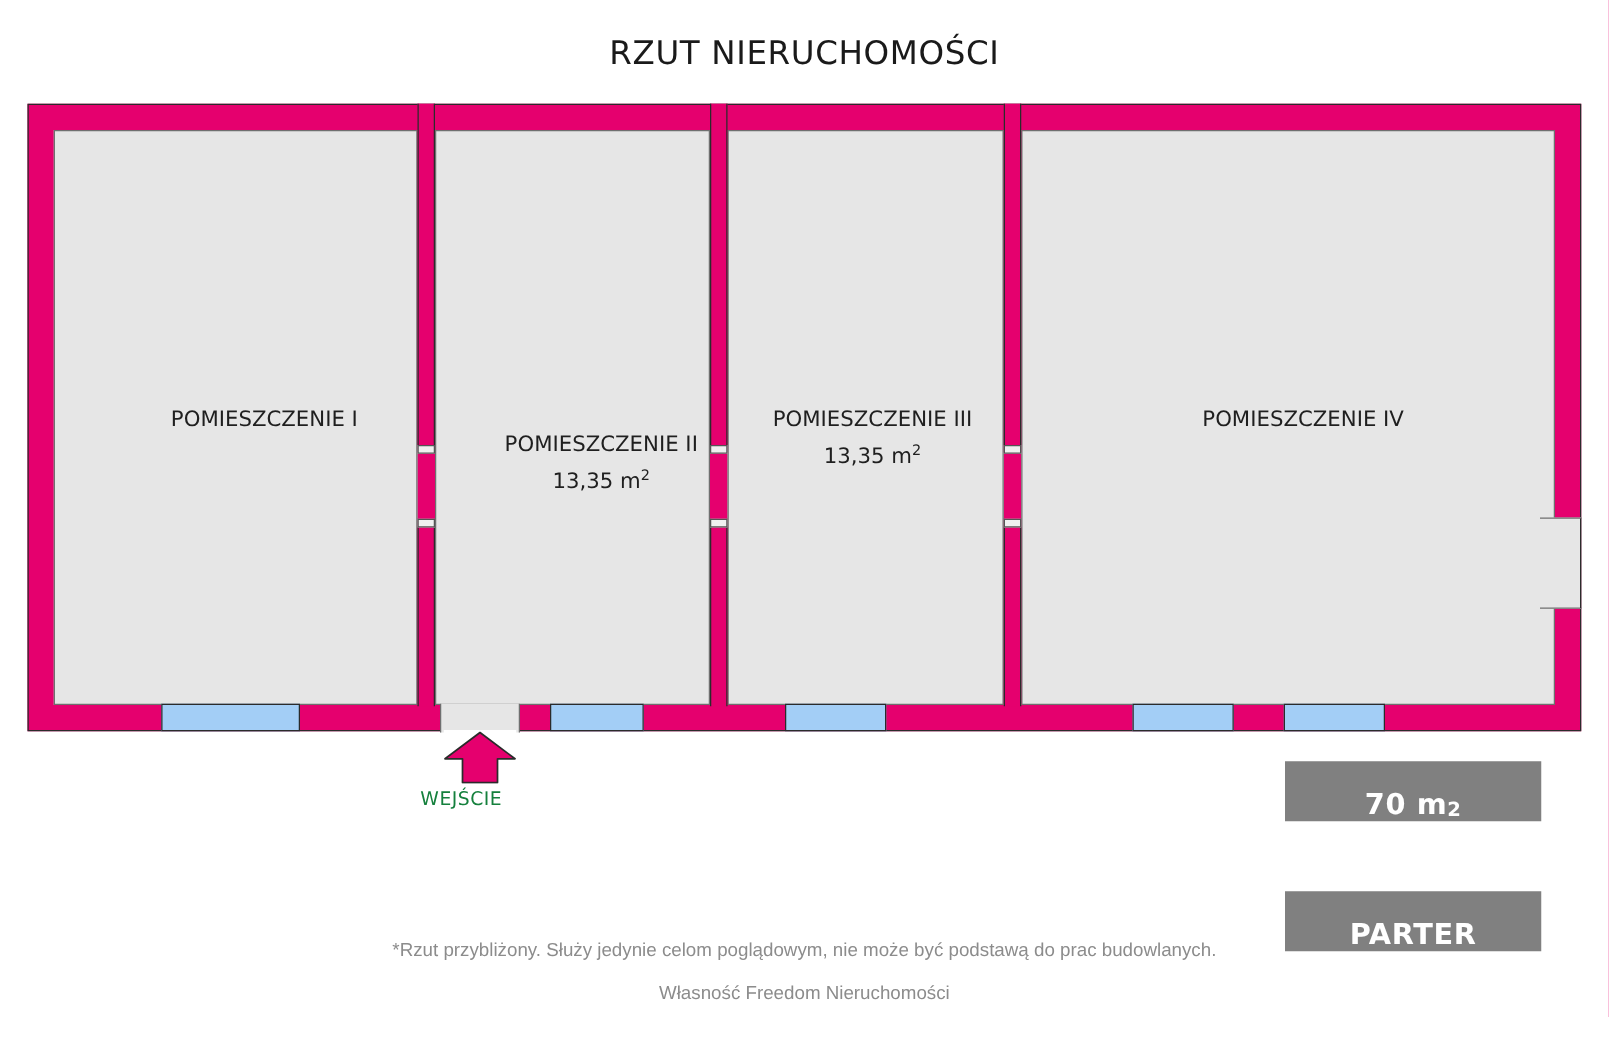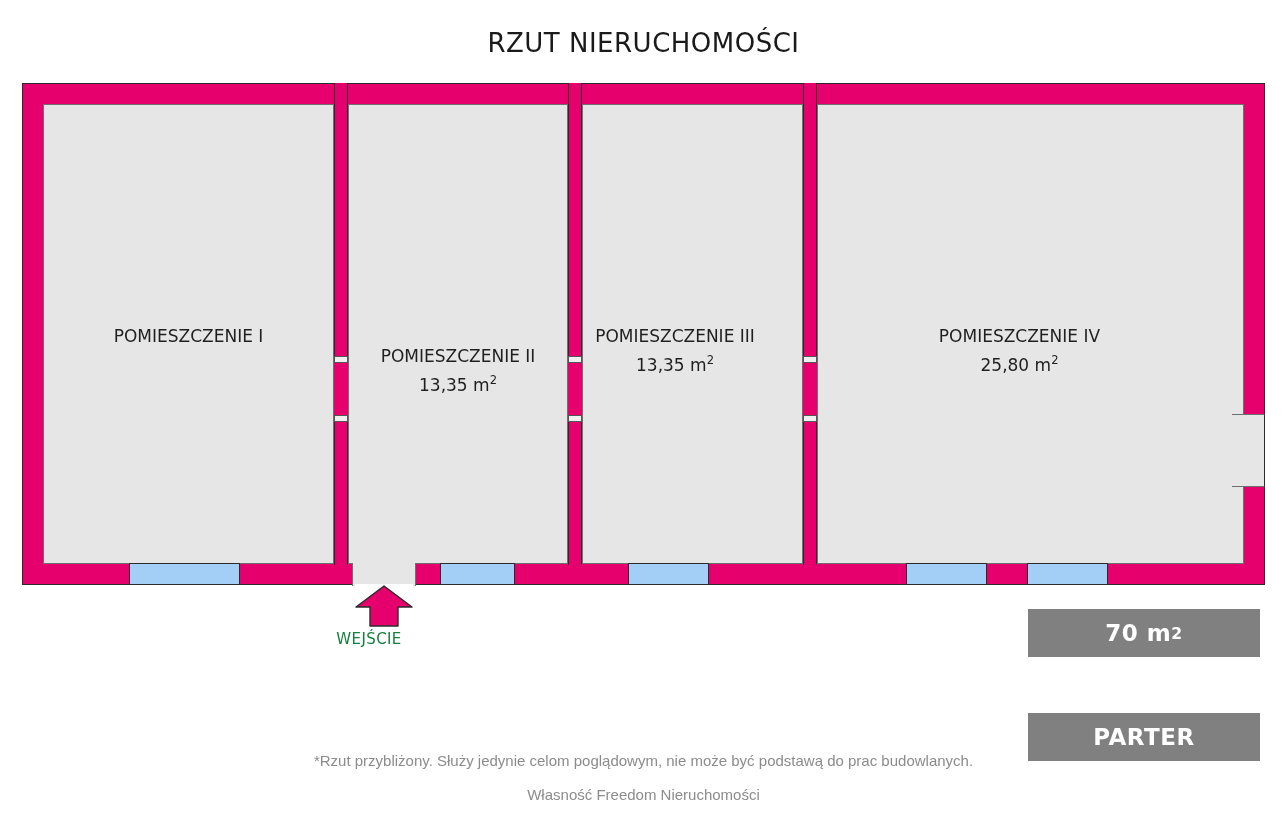--- a/index.html
+++ b/index.html
@@ -104,20 +104,21 @@
   }
 
   
   .room-label {
     position: absolute;
     text-align: center;
     color: #1f1f1f;
     font-size: 17px;
     line-height: 24px;
     white-space: nowrap;
+    padding-left: 23px;
   }
   .room-label .area { display: block; }
   sup { font-size: 0.68em; vertical-align: super; }
 
   
   .entrance-arrow {
     position: absolute;
     left: 355px;
     top: 585px;
     width: 58px;
@@ -131,28 +132,28 @@
     text-align: center;
     font-size: 15px;
     color: #15803d;
     letter-spacing: 0.4px;
   }
 
   
   .badge {
     position: absolute;
     left: 1028px;
-    width: 232px;
+    width: 205px;
     height: 48px;
     background: #808080;
     color: #ffffff;
     font-size: 23px;
     font-weight: bold;
     display: flex;
-    align-items: center;
+    align-items: flex-end;
     justify-content: center;
     letter-spacing: 0.5px;
   }
   .badge-area { top: 609px; }
   .badge-floor { top: 667px; margin-top: 46px; }
 
   
   .footer-line {
     position: absolute;
     left: 0;
@@ -217,21 +218,20 @@
     <span class="area"><span>13,35 m</span><sup>2</sup></span>
   </div>
 
   <div class="room-label" style="left:582px; top:324px; width:186px;">
     <span>POMIESZCZENIE III</span>
     <span class="area"><span>13,35 m</span><sup>2</sup></span>
   </div>
 
   <div class="room-label" style="left:806px; top:324px; width:427px;">
     <span>POMIESZCZENIE IV</span>
-    <span class="area"><span>25,80 m</span><sup>2</sup></span>
   </div>
 
   <div class="entrance-arrow">
     <svg width="58" height="42" viewBox="0 0 58 42">
       <polygon points="29,1 57,22 43,22 43,41 15,41 15,22 1,22" fill="#E5006E" stroke="#2b2b2b" stroke-width="1.4" stroke-linejoin="round"></polygon>
     </svg>
   </div>
   <div class="entrance-label">WEJŚCIE</div>
 </div>
 

